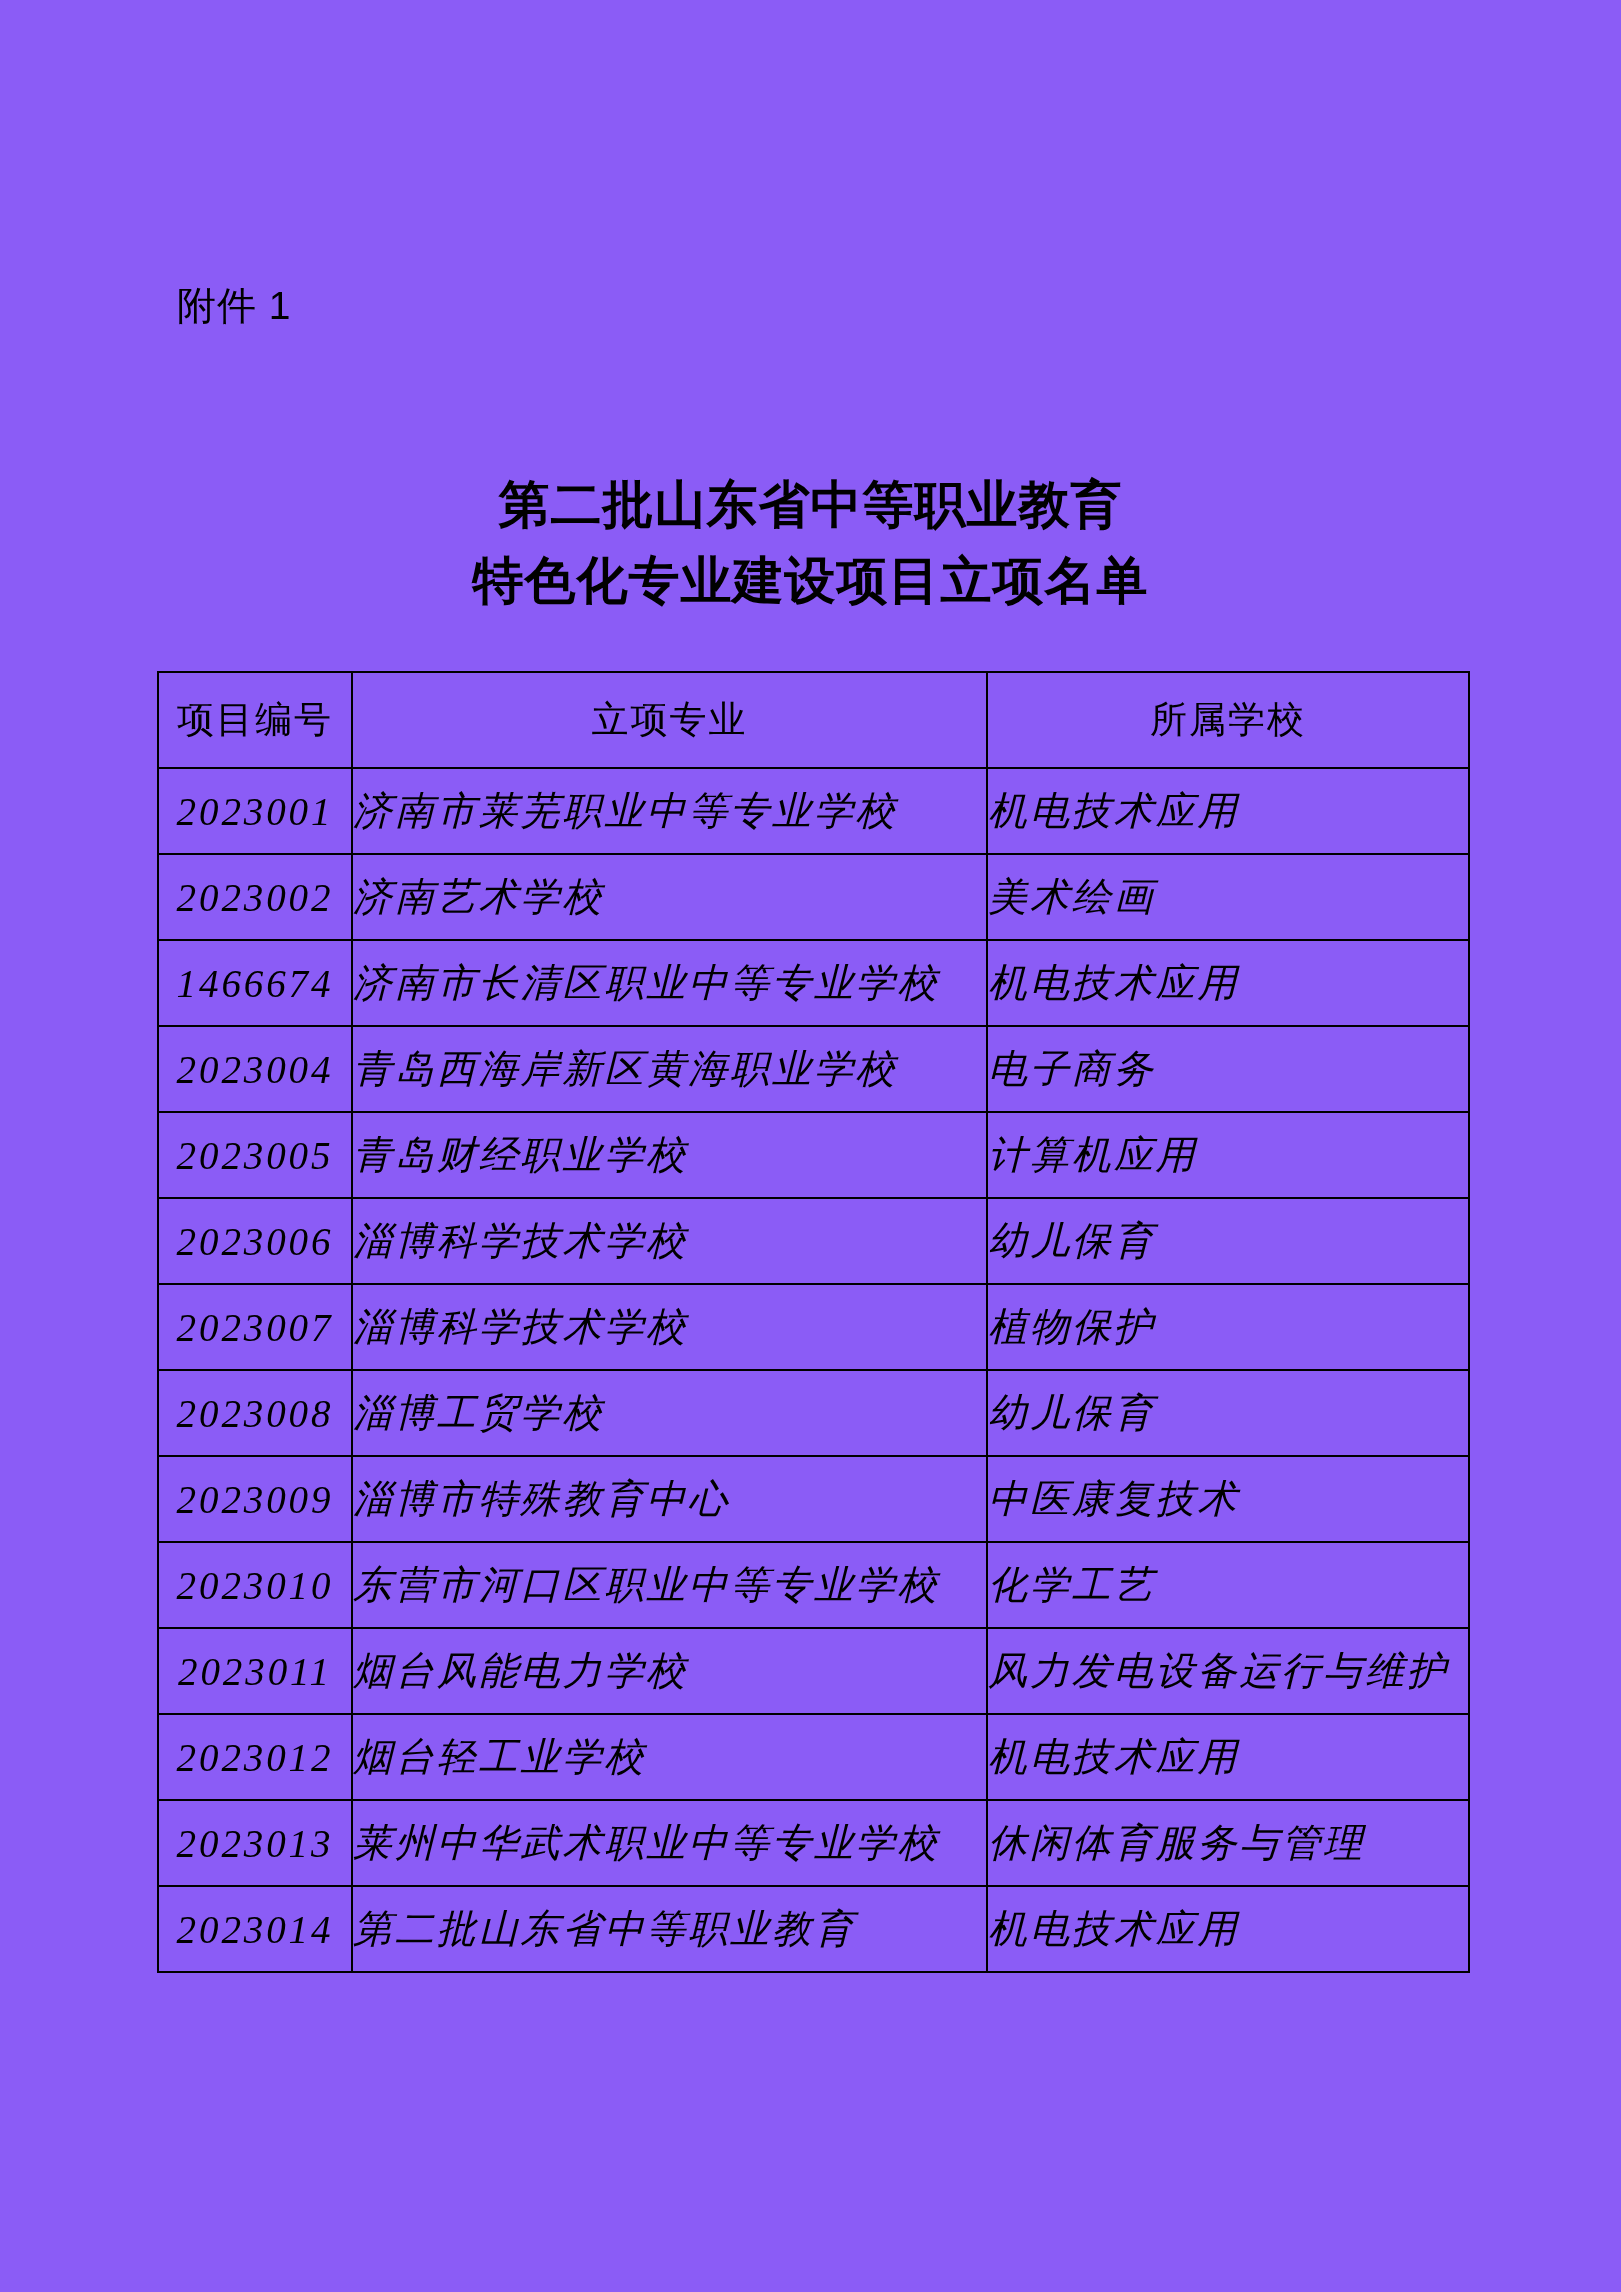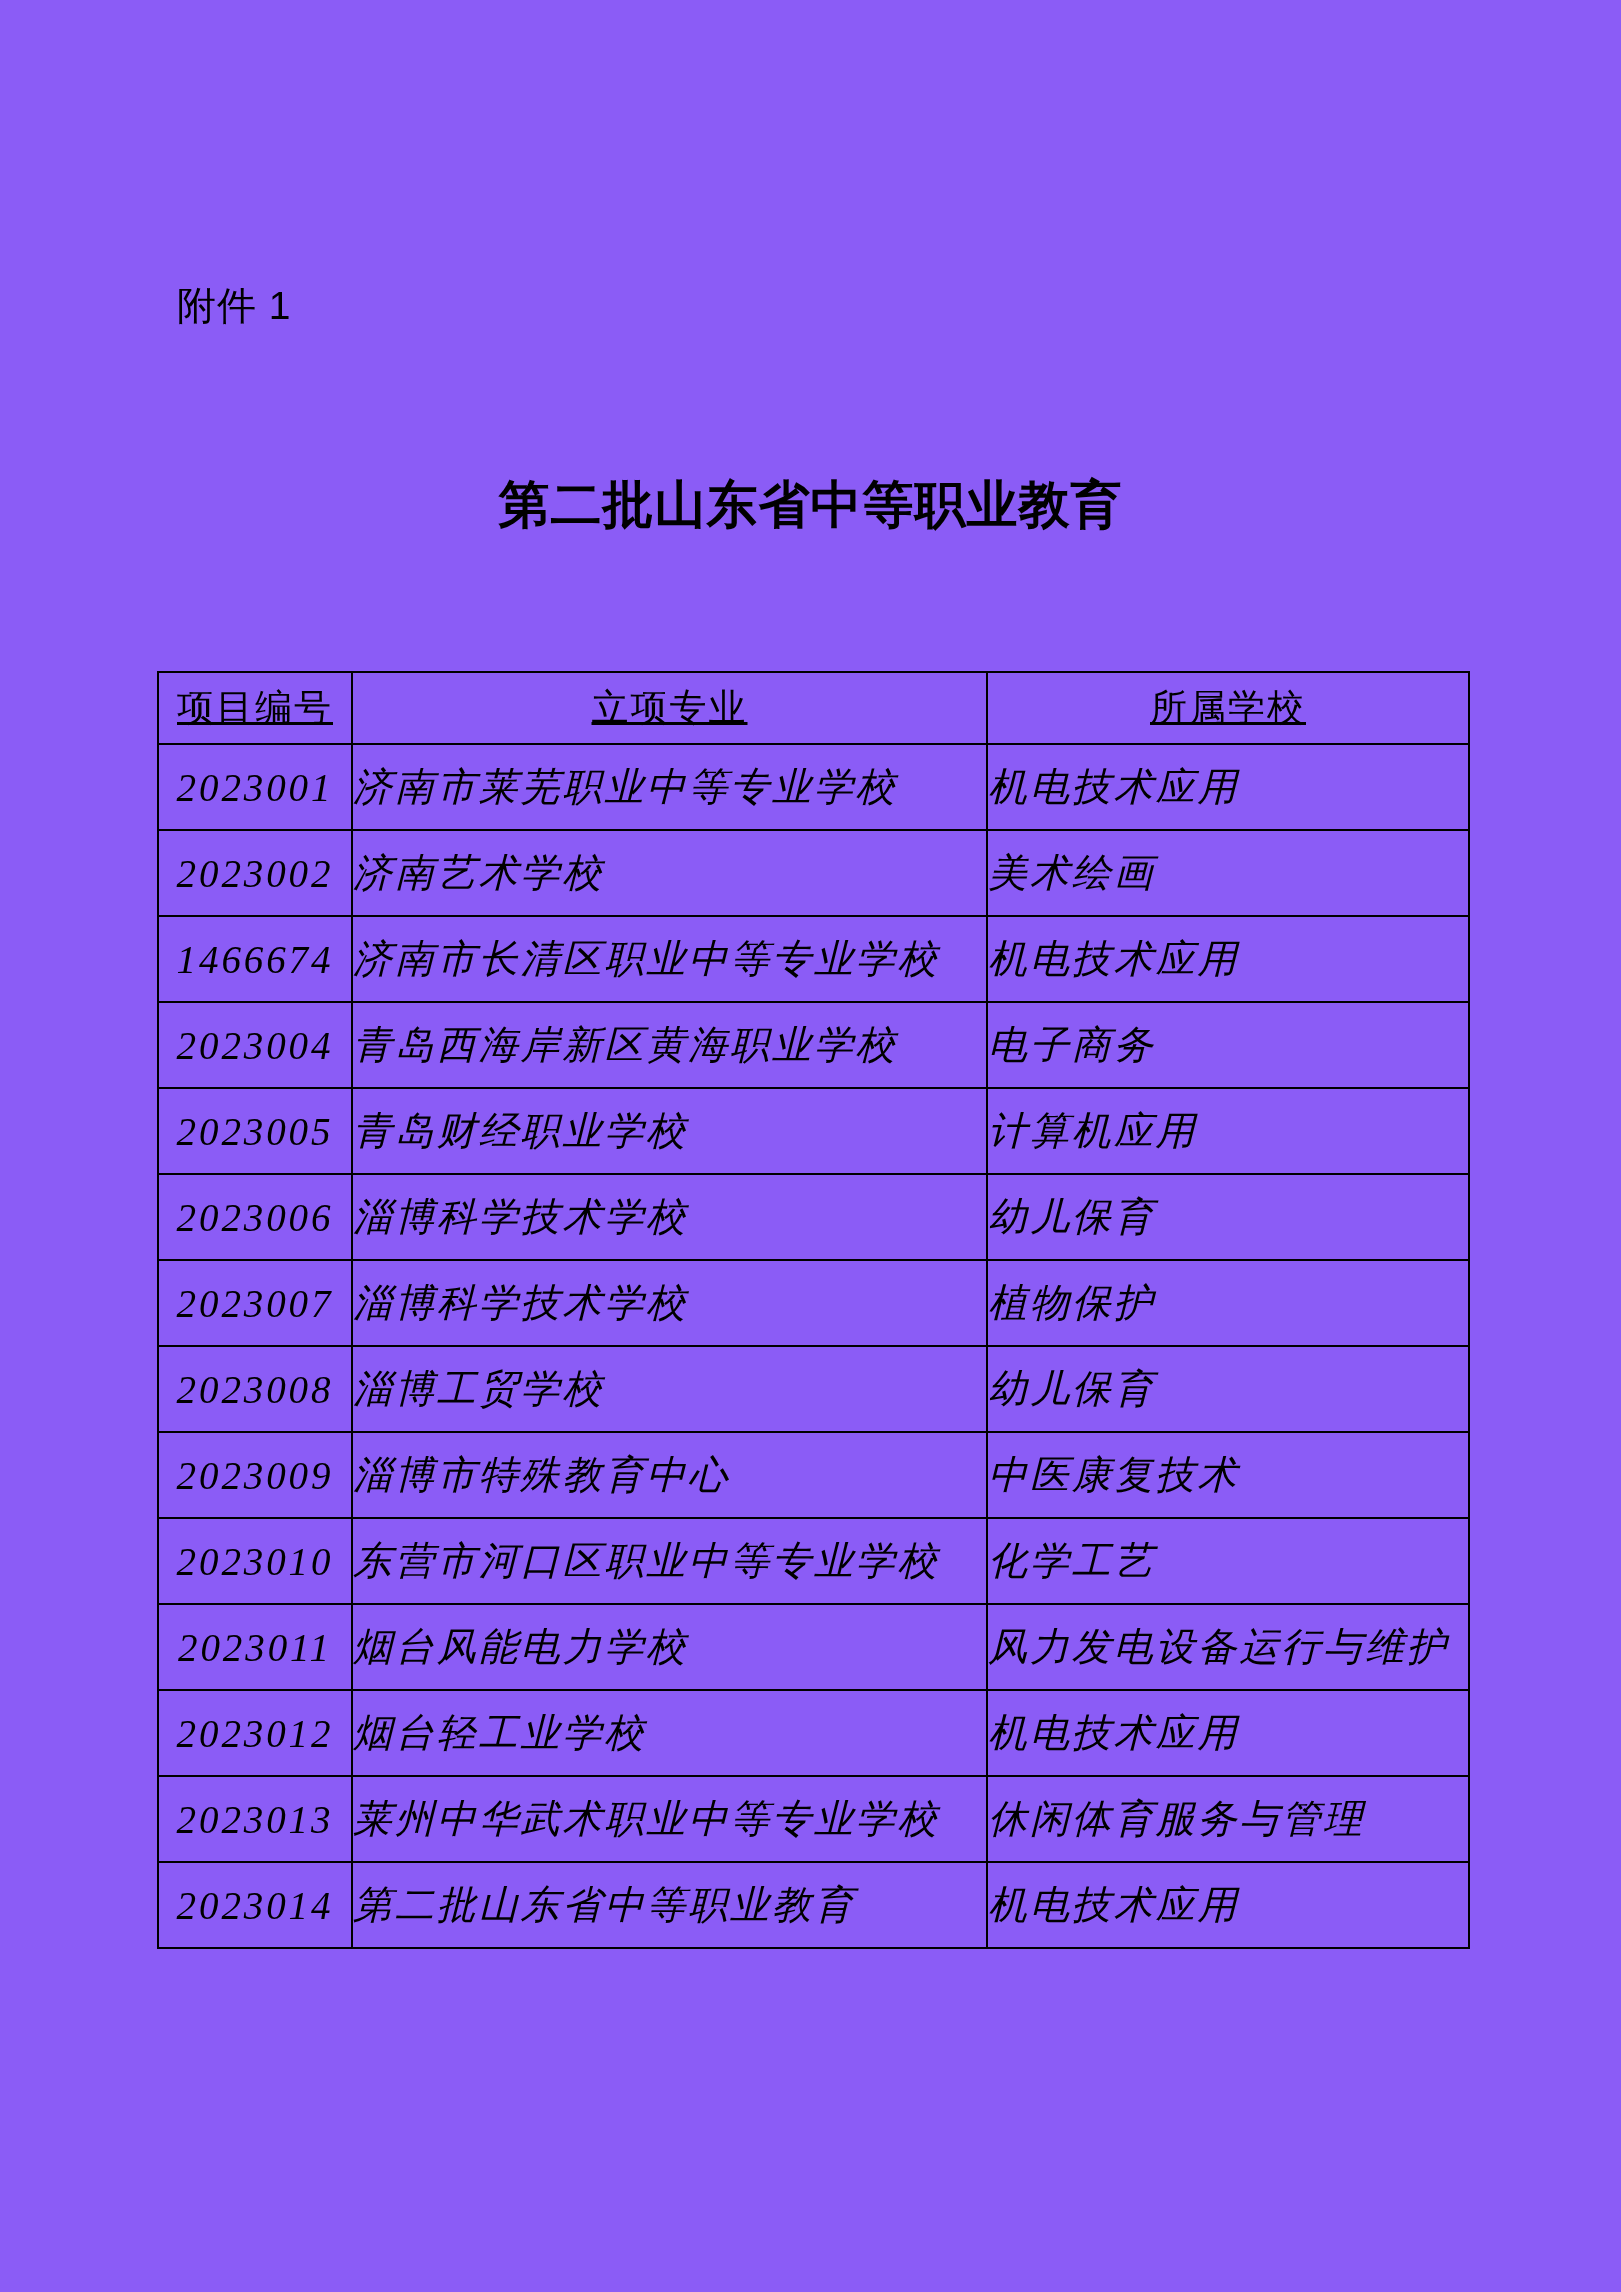--- a/index.html
+++ b/index.html
@@ -41,21 +41,21 @@
     width: 1311px;
     border-collapse: collapse;
     table-layout: fixed;
     border: 2.9px solid #000000;
   }
   table.projects th,
   table.projects td {
     border: 2px solid #000000;
     vertical-align: middle;
   }
-  table.projects thead tr { height: 72px; text-decoration: underline; }
+  table.projects thead tr { height: 96px; }
   table.projects tbody tr { height: 86px; }
   table.projects th {
     font-family: "Liberation Sans", sans-serif;
     font-weight: normal;
     font-size: 37px;
     text-align: center;
     letter-spacing: 2px;
   }
   table.projects td {
     font-family: "Liberation Serif", serif;
@@ -70,20 +70,21 @@
 </style>
 </head>
 <body>
 
 <div class="page">
 
   <div class="attachment">附件 1</div>
 
   <div class="doc-title">
     <div>第二批山东省中等职业教育</div>
+    <div>特色化专业建设项目立项名单</div>
   </div>
 
   <table class="projects">
     <colgroup>
       <col style="width:194px">
       <col style="width:635px">
       <col style="width:482px">
     </colgroup>
     <thead>
       <tr>

